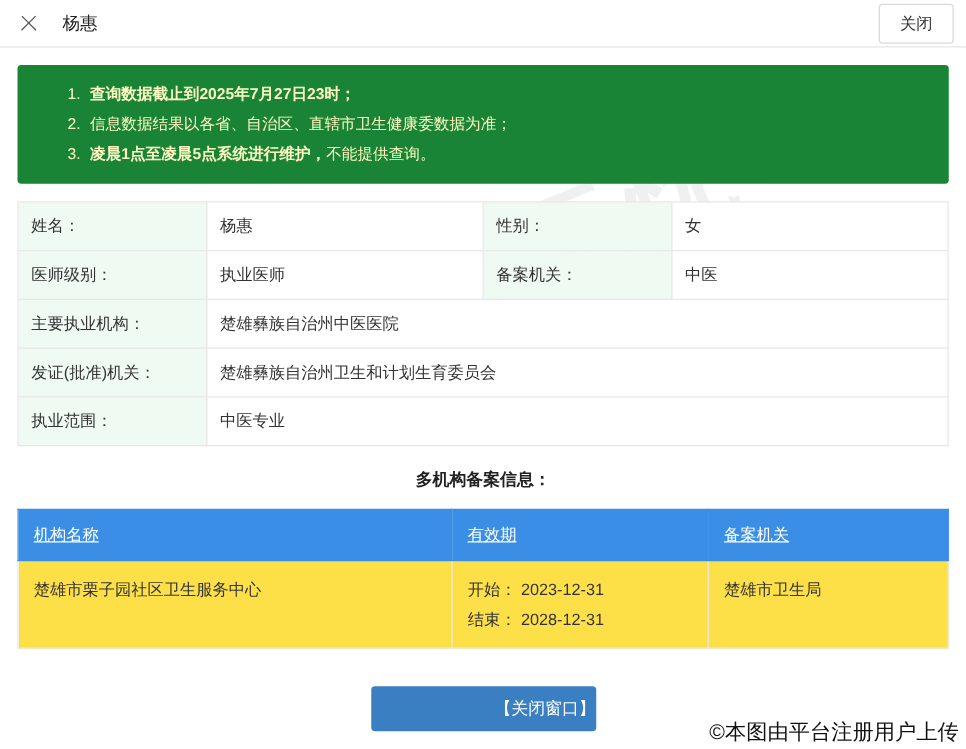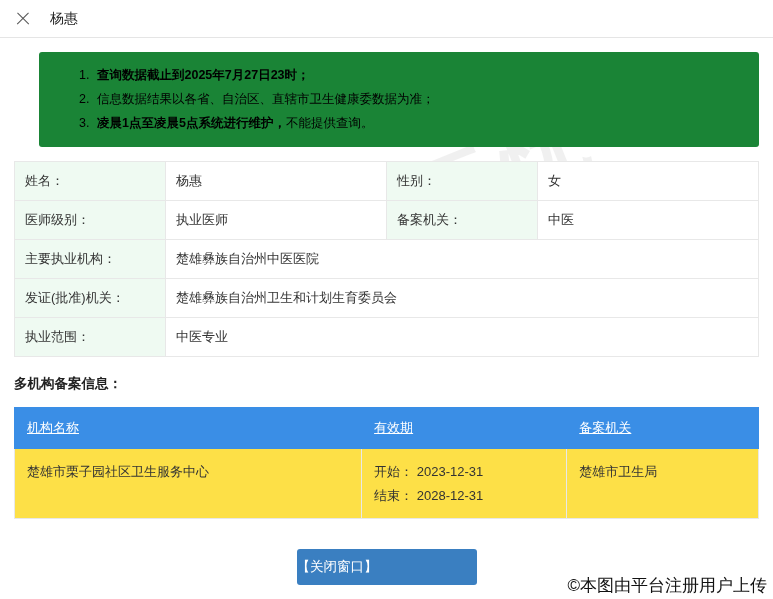--- a/index.html
+++ b/index.html
@@ -66,26 +66,25 @@
   .content {
     padding: 14px 14px 0 14px;
     box-sizing: border-box;
     position: relative;
     z-index: 2;
   }
 
   
   .notice {
     background: #1a8436;
-    color: #000000;
+    color: #fef9c3;
     border-radius: 3px;
     padding: 12px 10px 12px 10px;
     font-size: 12.5px;
     line-height: 1.9;
-    margin-left: 25px;
   }
   .notice ol {
     margin: 0;
     padding-left: 44px;
     list-style: decimal;
   }
   .notice li {
     padding-left: 4px;
   }
   .notice li .bold {
@@ -116,20 +115,21 @@
     color: #333;
   }
   .info-table td.label-2 {
     background: #effaf2;
     color: #333;
     width: 130px;
   }
 
   
   .section-title {
+    text-align: center;
     font-weight: bold;
     font-size: 13.5px;
     color: #222;
     margin: 18px 0 14px 0;
   }
 
   
   .rec-table {
     width: 100%;
     border-collapse: collapse;
@@ -170,21 +170,21 @@
     z-index: 3;
   }
   .footer-btn {
     background: #3a7fc1;
     color: #fff;
     border: none;
     border-radius: 3px;
     font-size: 13.5px;
     padding: 9px 0;
     width: 180px;
-    text-align: left;
+    text-align: right;
     cursor: pointer;
     font-family: "Liberation Sans", sans-serif;
   }
 
   
   .watermark {
     position: absolute;
     left: 230px;
     top: 150px;
     font-size: 86px;
@@ -207,20 +207,21 @@
     z-index: 4;
     white-space: nowrap;
   }
 </style>
 </head>
 <body>
 
 <div class="topbar">
   <div class="close-x"></div>
   <div class="topbar-title">杨惠</div>
+  <button class="close-btn">关闭</button>
 </div>
 
 <div class="watermark">抖美无忧</div>
 
 <div class="content">
 
   <div class="notice">
     <ol>
       <li><span class="bold">查询数据截止到2025年7月27日23时；</span></li>
       <li><span>信息数据结果以各省、自治区、直辖市卫生健康委数据为准；</span></li>

